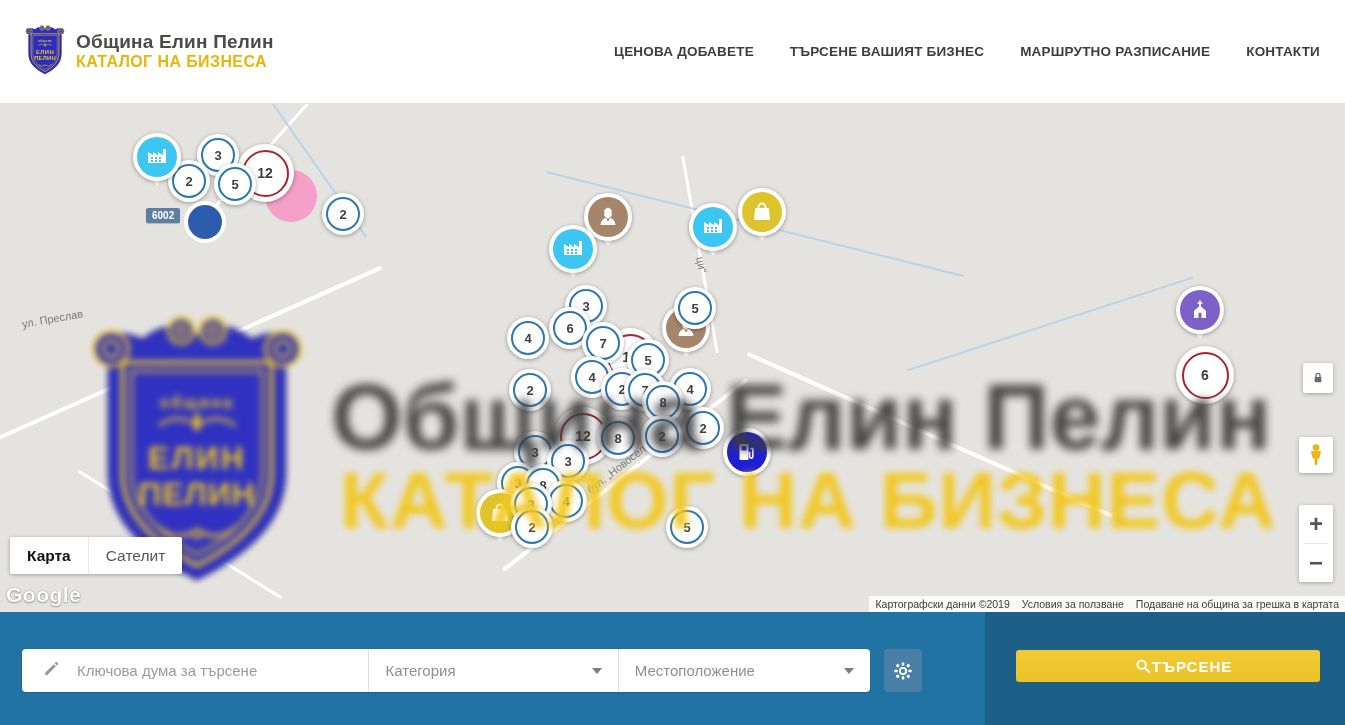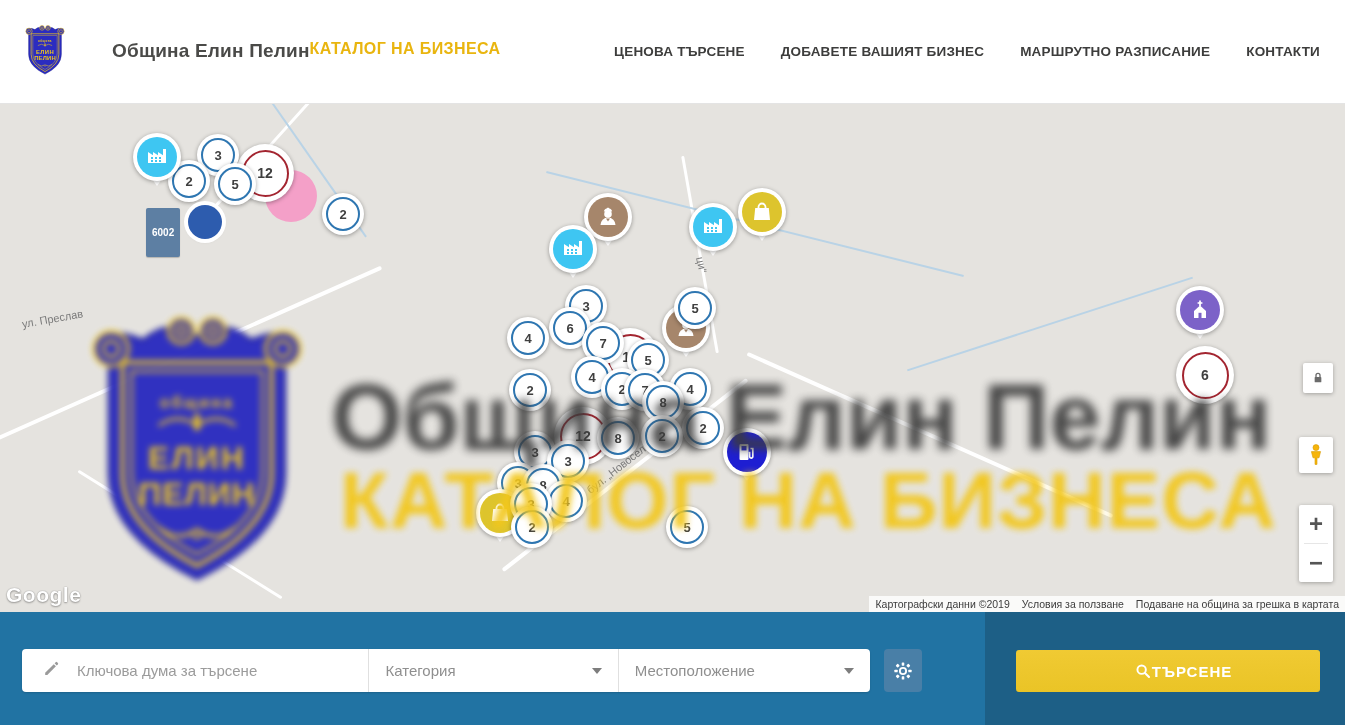--- a/index.html
+++ b/index.html
@@ -2,32 +2,32 @@
 <html><head>
 <meta charset="utf-8">
 <style>
   html,body{margin:0;padding:0;background:#fff;font-family:"Liberation Sans",sans-serif;}
   #app{position:relative;width:1345px;height:725px;overflow:hidden;background:#fff;}
 
   
   .header{position:absolute;left:0;top:0;width:1345px;height:103px;background:#fff;border-bottom:1px solid #e4e4e4;z-index:30;}
   .logo{position:absolute;left:24px;top:24px;display:flex;align-items:center;gap:10px;cursor:pointer;}
   .crest{width:42px;height:54px;}
-  .logo-text{display:flex;line-height:1.15;margin-left:36px;}
+  .logo-text{display:flex;flex-direction:column;line-height:1.15;}
   .logo-title{font-size:19px;font-weight:700;color:#4a4a48;letter-spacing:.2px;}
   .logo-sub{font-size:16px;font-weight:700;color:#e9b50f;letter-spacing:.4px;}
   .nav{position:absolute;right:25px;top:0;height:103px;display:flex;align-items:center;gap:36px;}
   .nav-item{font-size:13.5px;font-weight:700;color:#3d3d3c;letter-spacing:.2px;cursor:pointer;white-space:nowrap;}
 
   
   .map{position:absolute;left:0;top:103px;width:1345px;height:509px;background:#e5e3df;overflow:hidden;}
   .road{position:absolute;background:#fff;border-radius:2px;z-index:1;}
   .river{position:absolute;background:#b9d3e6;z-index:1;}
   .street-label{position:absolute;color:#7b7b7b;font-size:11px;z-index:3;white-space:nowrap;transform-origin:left center;}
-  .road-badge{position:absolute;background:#5d7fa3;color:#fff;font-size:10px;font-weight:700;padding:19px 6px;border-radius:2px;z-index:4;box-shadow:0 1px 1px rgba(0,0,0,.2);}
+  .road-badge{position:absolute;background:#5d7fa3;color:#fff;font-size:10px;font-weight:700;padding:2px 6px;border-radius:2px;z-index:4;box-shadow:0 1px 1px rgba(0,0,0,.2);}
 
   
   .markers{position:absolute;inset:0;z-index:5;}
   .cluster{position:absolute;transform:translate(-50%,-50%);width:42px;height:42px;background:#fff;border-radius:50%;box-shadow:0 1px 4px rgba(0,0,0,.35);display:flex;align-items:center;justify-content:center;cursor:pointer;}
   .cluster .ring{width:30px;height:30px;border:2.5px solid #2e76b1;border-radius:50%;display:flex;align-items:center;justify-content:center;font-size:13px;font-weight:700;color:#3f3f3f;}
   .cluster.big{width:58px;height:58px;}
   .cluster.big .ring{width:43px;height:43px;font-size:14px;}
   .cluster.red .ring{border-color:#a32530;}
   .pin{position:absolute;transform:translate(-50%,-50%);cursor:pointer;}
   .pin .tail{position:absolute;left:50%;top:36px;transform:translateX(-50%);width:0;height:0;border:12px solid transparent;border-top:17px solid #fff;}
@@ -66,21 +66,21 @@
   .sec-keyword{width:335px;padding-left:20px;gap:14px;}
   .sec-keyword input{border:none;outline:none;flex:1;font-size:15px;color:#555;font-family:"Liberation Sans",sans-serif;background:transparent;}
   .sec-keyword input::placeholder{color:#9b9b9b;}
   .sec-select{border-left:1px solid #e0e0e0;justify-content:space-between;padding:0 16px;cursor:pointer;}
   .sec-cat{width:222px;}
   .sec-loc{width:225px;}
   .sel-label{font-size:15px;color:#8f8f8f;}
   .caret{width:0;height:0;border-left:5px solid transparent;border-right:5px solid transparent;border-top:6px solid #7d7d7d;}
   .gear-btn{position:absolute;left:884px;top:37px;width:38px;height:43px;background:#497fa7;border-radius:4px;display:flex;align-items:center;justify-content:center;cursor:pointer;}
   .gear-btn svg{width:22px;height:22px;}
-  .search-btn{position:absolute;left:1016px;top:38px;width:304px;height:42px;background:linear-gradient(#f0ca33,#eac426);border-radius:3px;display:flex;align-items:center;justify-content:center;cursor:pointer;border:none;padding-left:36px;}
+  .search-btn{position:absolute;left:1016px;top:38px;width:304px;height:32px;background:linear-gradient(#f0ca33,#eac426);border-radius:3px;display:flex;align-items:center;justify-content:center;cursor:pointer;border:none;padding-left:36px;}
   .search-btn span{color:#fff;font-size:15px;font-weight:700;letter-spacing:1px;}
   .search-btn svg{width:18px;height:18px;}
   .pencil svg{width:19px;height:19px;}
 </style>
 </head>
 <body>
 
 <div id="app">
 
   <div class="header">
@@ -108,22 +108,22 @@
             <text x="100" y="168" text-anchor="middle" font-family="Liberation Sans, sans-serif" font-size="28" font-weight="700" fill="#ecc51f" letter-spacing="1">ПЕЛИН</text>
             <path d="M66 188 Q83 202 100 190 Q117 202 134 188" fill="none" stroke="#ecc51f" stroke-width="2.5"></path>
             <path d="M95 192 Q100 204 105 192" fill="none" stroke="#ecc51f" stroke-width="2"></path>
           </svg></span>
       <span class="logo-text">
         <span class="logo-title">Община Елин Пелин</span>
         <span class="logo-sub">КАТАЛОГ НА БИЗНЕСА</span>
       </span>
     </div>
     <div class="nav" id="nav">
-        <span class="nav-item">ЦЕНОВА ТЪРСЕНЕ</span>
-        <span class="nav-item">ДОБАВЕТЕ ВАШИЯТ БИЗНЕС</span>
+        <span class="nav-item">ЦЕНОВА ДОБАВЕТЕ</span>
+        <span class="nav-item">ТЪРСЕНЕ ВАШИЯТ БИЗНЕС</span>
         <span class="nav-item">МАРШРУТНО РАЗПИСАНИЕ</span>
         <span class="nav-item">КОНТАКТИ</span>
       </div>
   </div>
 
   <div class="map" id="map">
 
     <div class="road" style="left:-30px;top:250px;width:430px;height:4px;transform:rotate(-24deg);"></div>
     <div class="road" style="left:150px;top:30px;width:260px;height:3px;transform:rotate(-48deg);"></div>
     <div class="road" style="left:470px;top:370px;width:310px;height:4px;transform:rotate(-38deg);"></div>
@@ -392,20 +392,24 @@
             <rect x="97.5" y="88" width="5" height="14" fill="#ecc51f"></rect>
             <text x="100" y="136" text-anchor="middle" font-family="Liberation Sans, sans-serif" font-size="28" font-weight="700" fill="#ecc51f" letter-spacing="2">ЕЛИН</text>
             <text x="100" y="168" text-anchor="middle" font-family="Liberation Sans, sans-serif" font-size="28" font-weight="700" fill="#ecc51f" letter-spacing="1">ПЕЛИН</text>
             <path d="M66 188 Q83 202 100 190 Q117 202 134 188" fill="none" stroke="#ecc51f" stroke-width="2.5"></path>
             <path d="M95 192 Q100 204 105 192" fill="none" stroke="#ecc51f" stroke-width="2"></path>
           </svg></span>
       <div class="wm-line1">Община Елин Пелин</div>
       <div class="wm-line2">КАТАЛОГ НА БИЗНЕСА</div>
     </div>
 
+    <div class="map-type">
+      <div class="btn active">Карта</div>
+      <div class="btn inactive">Сателит</div>
+    </div>
 
     <div class="google-logo">Google</div>
     <div class="attribution" id="attribution">
         <span class="attr-item">Картографски данни ©2019</span>
         <span class="attr-item link">Условия за ползване</span>
         <span class="attr-item link">Подаване на община за грешка в картата</span>
       </div>
 
     <div class="ctrl ctrl-lock">
       <svg viewBox="0 0 24 24" width="16" height="16">

